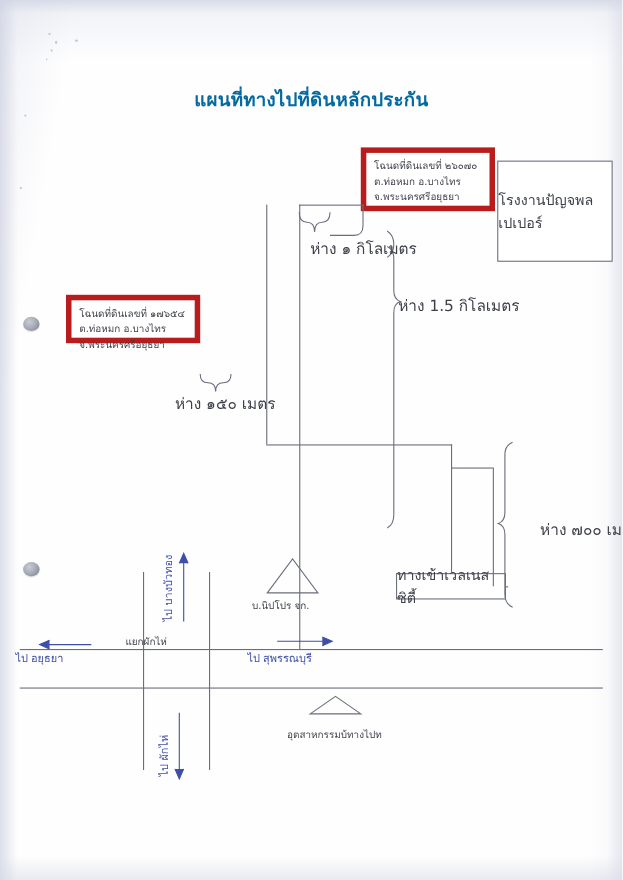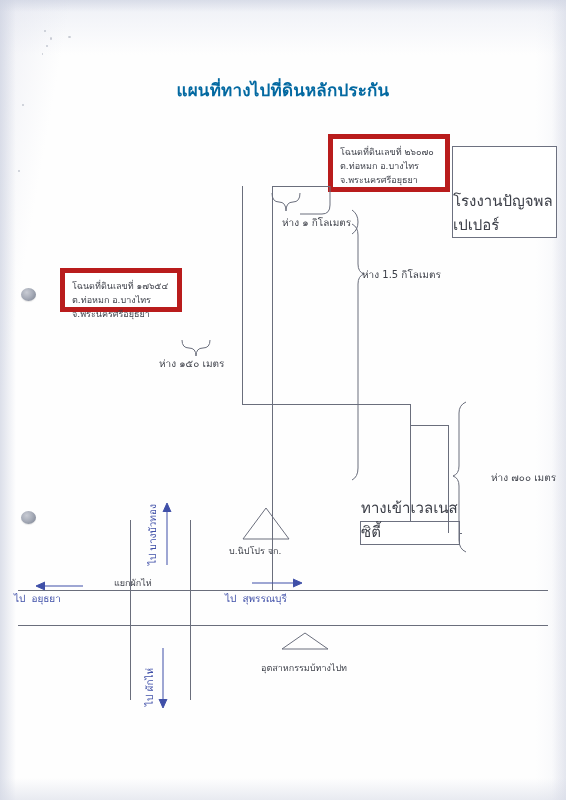--- a/index.html
+++ b/index.html
@@ -80,52 +80,52 @@
     font-size: 9px;
     line-height: 14px;
   }
   .info-box .ln { white-space: nowrap; }
   .plain-box {
     position: absolute;
     border: 1px solid #6d7180;
     background: #ffffff;
     box-sizing: border-box;
     display: flex;
-    align-items: flex-end;
+    align-items: center;
     justify-content: center;
     color: #3c3f48;
-    font-size: 15px;
+    font-size: 13px;
   }
   
   .road {
     position: absolute;
     background: #6a6e7c;
   }
   .road.h { height: 1px; }
   .road.v { width: 1px; }
   
   .map-label {
     position: absolute;
     font-size: 9px;
     color: #3c3f48;
     white-space: nowrap;
   }
   .dist-label {
     position: absolute;
-    font-size: 10px;
+    font-size: 14px;
     color: #3c3f48;
     white-space: nowrap;
   }
   
   .hand {
     position: absolute;
     font-size: 10px;
     color: #3f4fa8;
     white-space: nowrap;
-    font-family: Liberation Mono, monospace;
+    font-family: Liberation Sans, sans-serif;
     transform-origin: left top;
   }
   .hand-v {
     position: absolute;
     font-size: 10px;
     color: #3f4fa8;
     white-space: nowrap;
     transform-origin: left top;
     transform: rotate(-90deg);
   }

